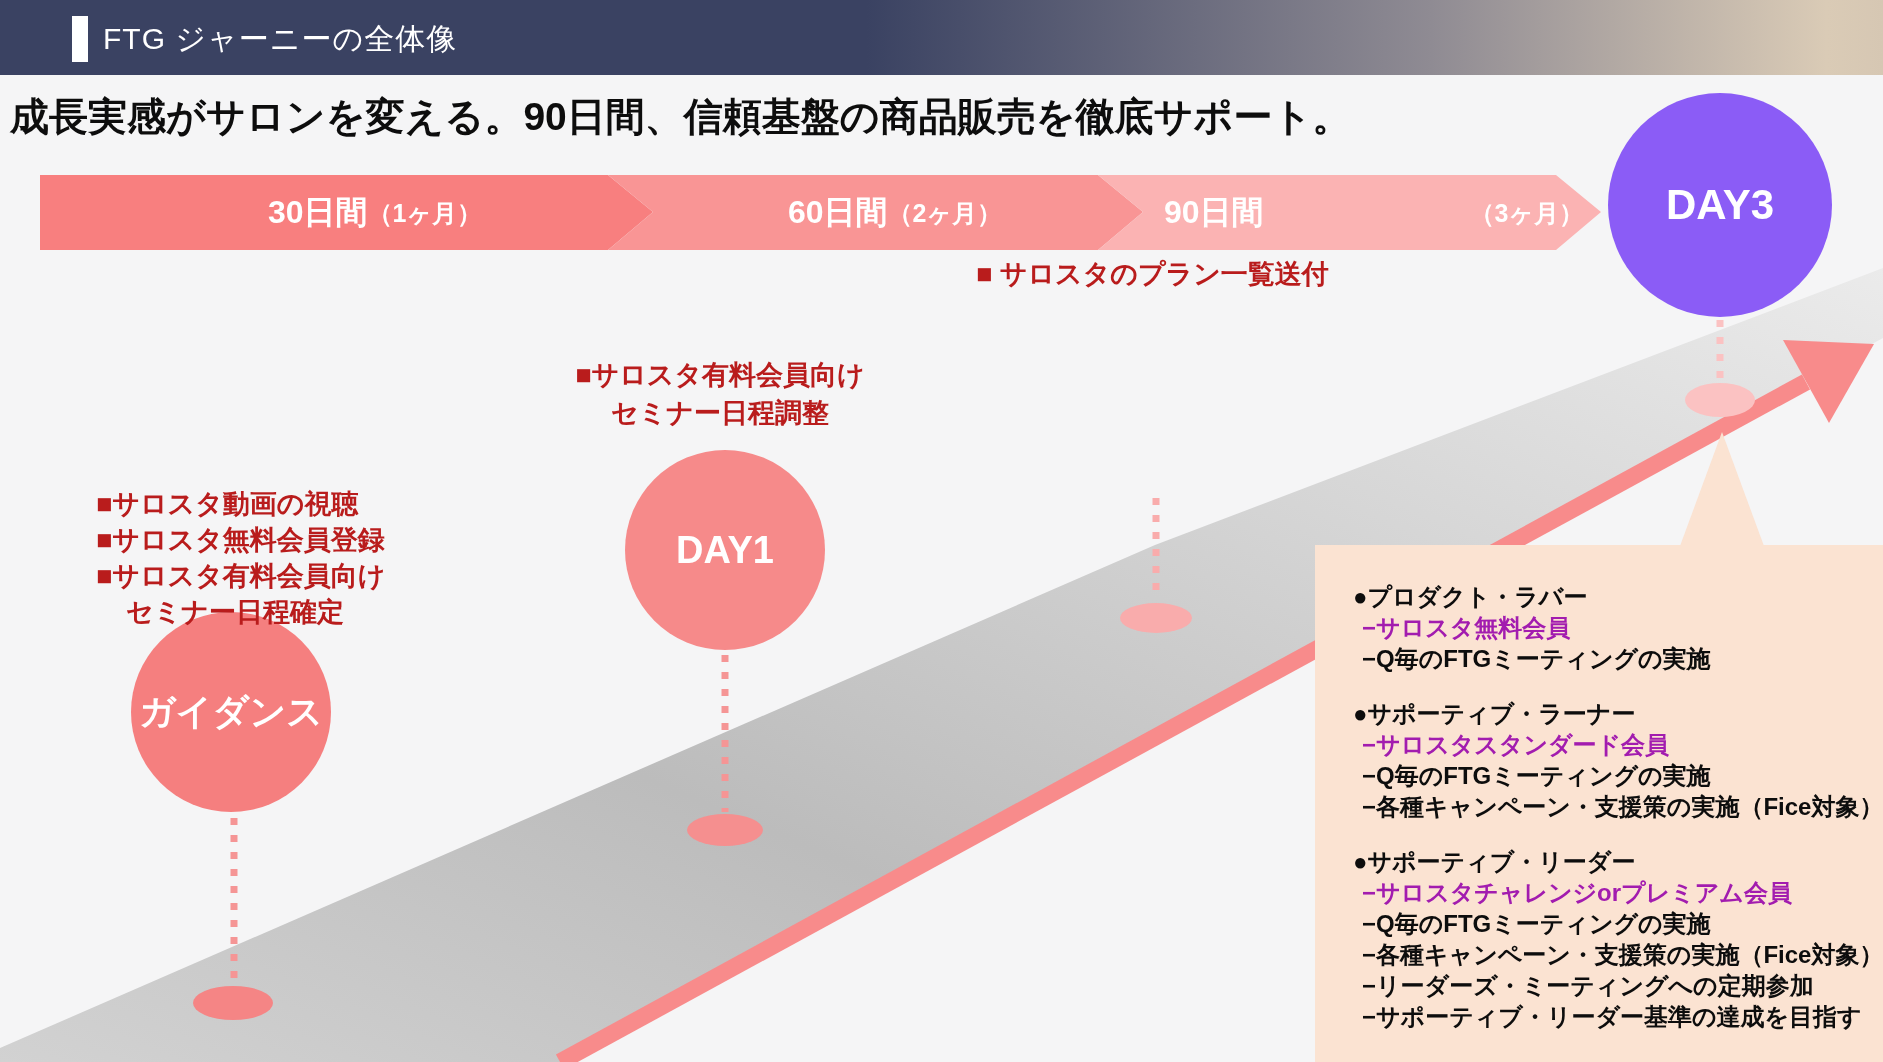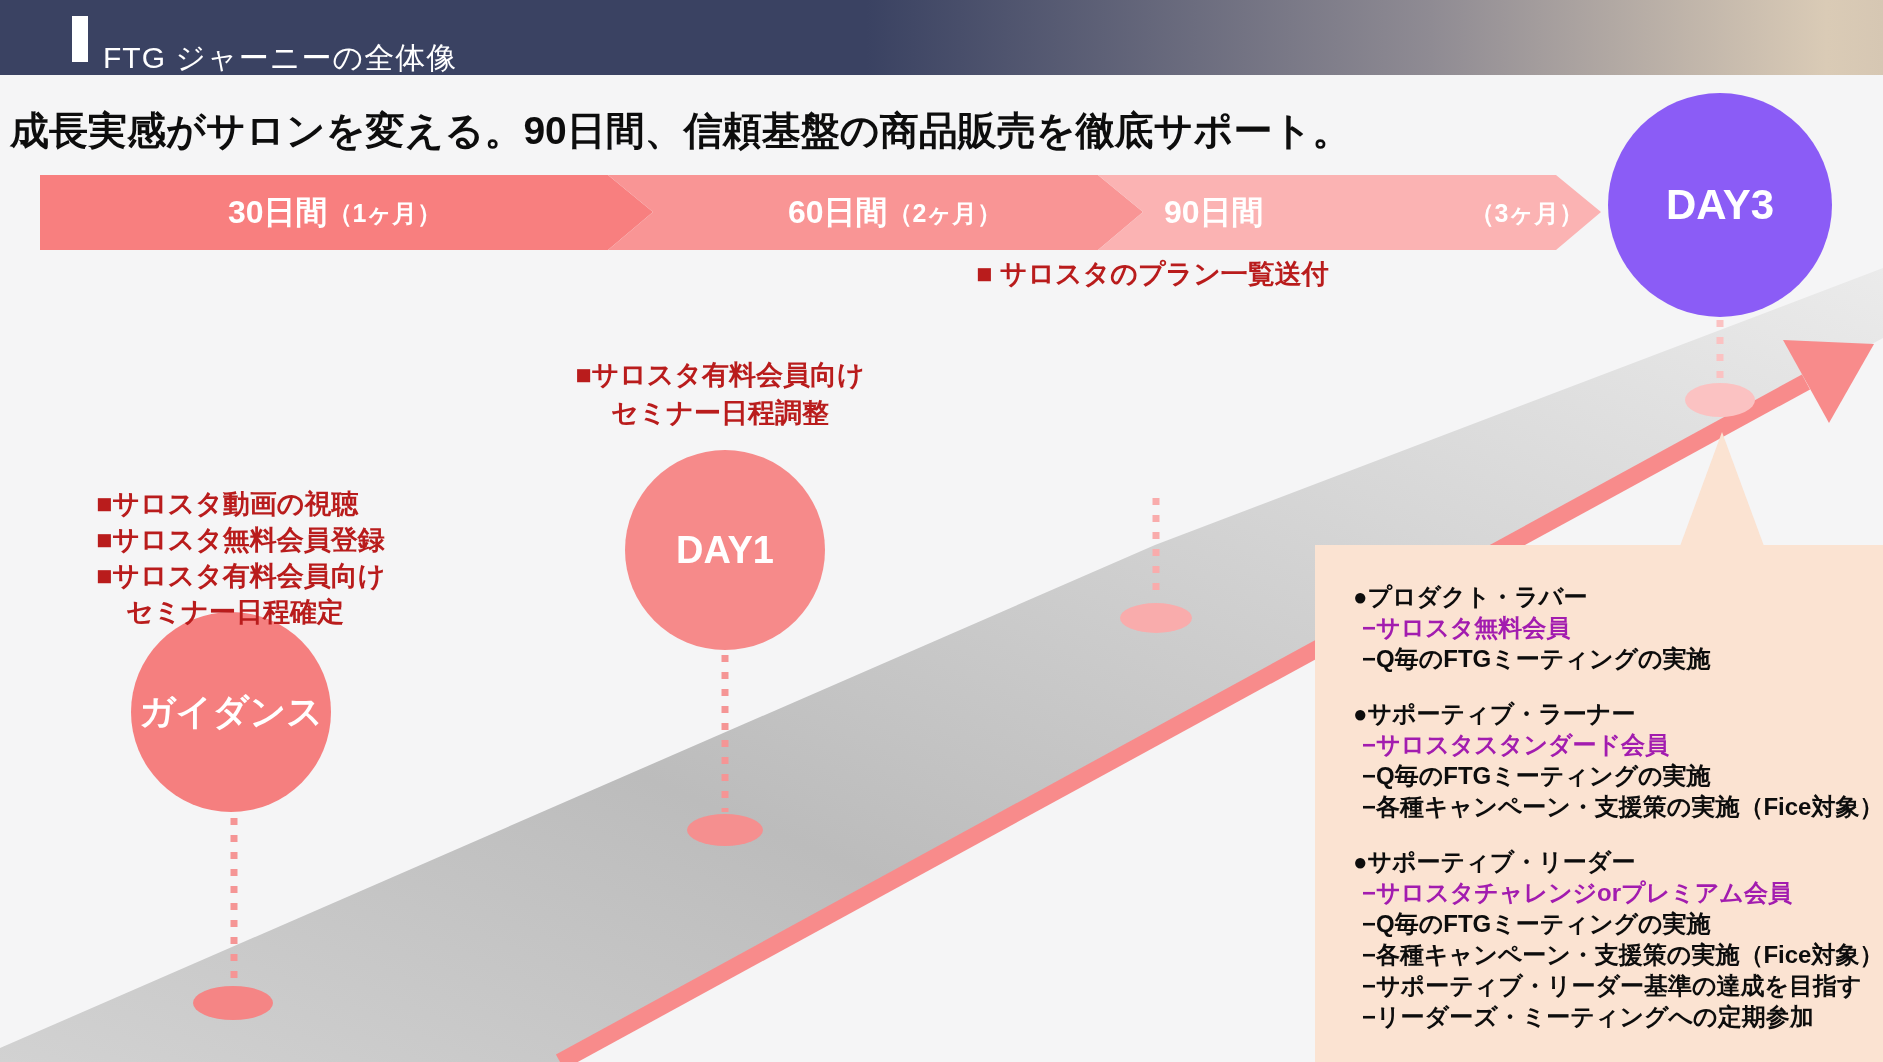--- a/index.html
+++ b/index.html
@@ -7,30 +7,30 @@
     position:relative;width:1883px;height:1062px;overflow:hidden;
     background:#F5F5F6;
     font-family:"Liberation Sans","DejaVu Sans",sans-serif;
   }
   
   .header{
     position:absolute;left:0;top:0;width:1883px;height:75px;
     background:linear-gradient(90deg,#3A4262 0%,#3A4262 46%,#8F8B93 76%,#DACBB6 97%,#D6C7B3 100%);
   }
   .accent-bar{position:absolute;left:72px;top:16px;width:16px;height:46px;background:#FFFFFF;}
-  .header-title{position:absolute;left:103px;top:20px;font-size:30px;line-height:38px;color:#FFFFFF;font-weight:500;letter-spacing:1px;margin-top:19px;}
+  .header-title{position:absolute;left:103px;top:20px;font-size:30px;line-height:38px;color:#FFFFFF;font-weight:500;letter-spacing:1px;}
   
-  .headline{position:absolute;left:10px;top:104px;font-size:39px;font-weight:bold;color:#0D0D0D;white-space:nowrap;}
+  .headline{position:absolute;left:10px;top:90px;font-size:39px;font-weight:bold;color:#0D0D0D;white-space:nowrap;}
   
   .scene{position:absolute;left:0;top:0;z-index:1;}
   
   .phase-label{position:absolute;top:177px;height:72px;display:flex;align-items:center;justify-content:center;color:#fff;font-weight:bold;white-space:nowrap;z-index:2;}
   .phase-label .main{font-size:32px;}
   .phase-label .sub{font-size:25px;}
-  #phase-label-1{left:40px;width:590px;}
+  #phase-label-1{left:40px;width:590px;padding-left:40px;}
   #phase-label-2{left:660px;width:470px;text-align:right;}
   #phase-label-3{left:1164px;width:420px;justify-content:space-between;}
   
   .circle{position:absolute;border-radius:50%;display:flex;align-items:center;justify-content:center;color:#FFFFFF;font-weight:bold;z-index:2;}
   #circle-guidance{left:131px;top:612px;width:200px;height:200px;background:#F57F7F;font-size:36px;}
   #circle-day1{left:625px;top:450px;width:200px;height:200px;background:#F68A8A;font-size:38px;}
   #circle-day2{left:1056px;top:293px;width:200px;height:200px;background:#F9A6A6;font-size:38px;}
   #circle-day3{left:1608px;top:93px;width:224px;height:224px;background:#8b5cf6;font-size:42px;}
   
   .note{position:absolute;color:#b91c1c;font-weight:bold;z-index:2;}
@@ -142,18 +142,18 @@
       <div class="title">●サポーティブ・ラーナー</div>
       <div class="line em">−サロスタスタンダード会員</div>
       <div class="line">−Q毎のFTGミーティングの実施</div>
       <div class="line">−各種キャンペーン・支援策の実施（Fice対象）</div>
     </div>
     <div class="group">
       <div class="title">●サポーティブ・リーダー</div>
       <div class="line em">−サロスタチャレンジorプレミアム会員</div>
       <div class="line">−Q毎のFTGミーティングの実施</div>
       <div class="line">−各種キャンペーン・支援策の実施（Fice対象）</div>
+      <div class="line">−リーダーズ・ミーティングへの定期参加</div>
       <div class="line">−サポーティブ・リーダー基準の達成を目指す</div>
-      <div class="line">−リーダーズ・ミーティングへの定期参加</div>
     </div>
   </div>
 
 </div>
 
 </body></html>

